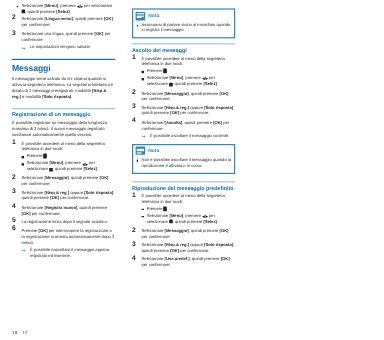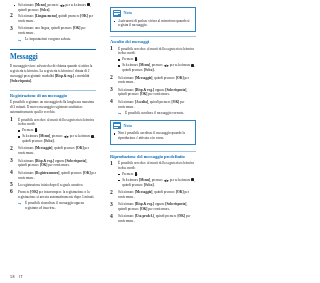--- a/index.html
+++ b/index.html
@@ -20,21 +20,20 @@
     position: absolute;
     inset: 0;
     padding: 3px 8px 0 10px;
     box-sizing: border-box;
   }
 
   .columns {
     display: flex;
     gap: 14px;
     align-items: flex-start;
-    font-family: Liberation Serif, serif;
   }
   .col {
     width: 86px;
     flex: 0 0 86px;
   }
 
   
   .h1 {
     color: #0f6fb5;
     font-size: 7.2px;

